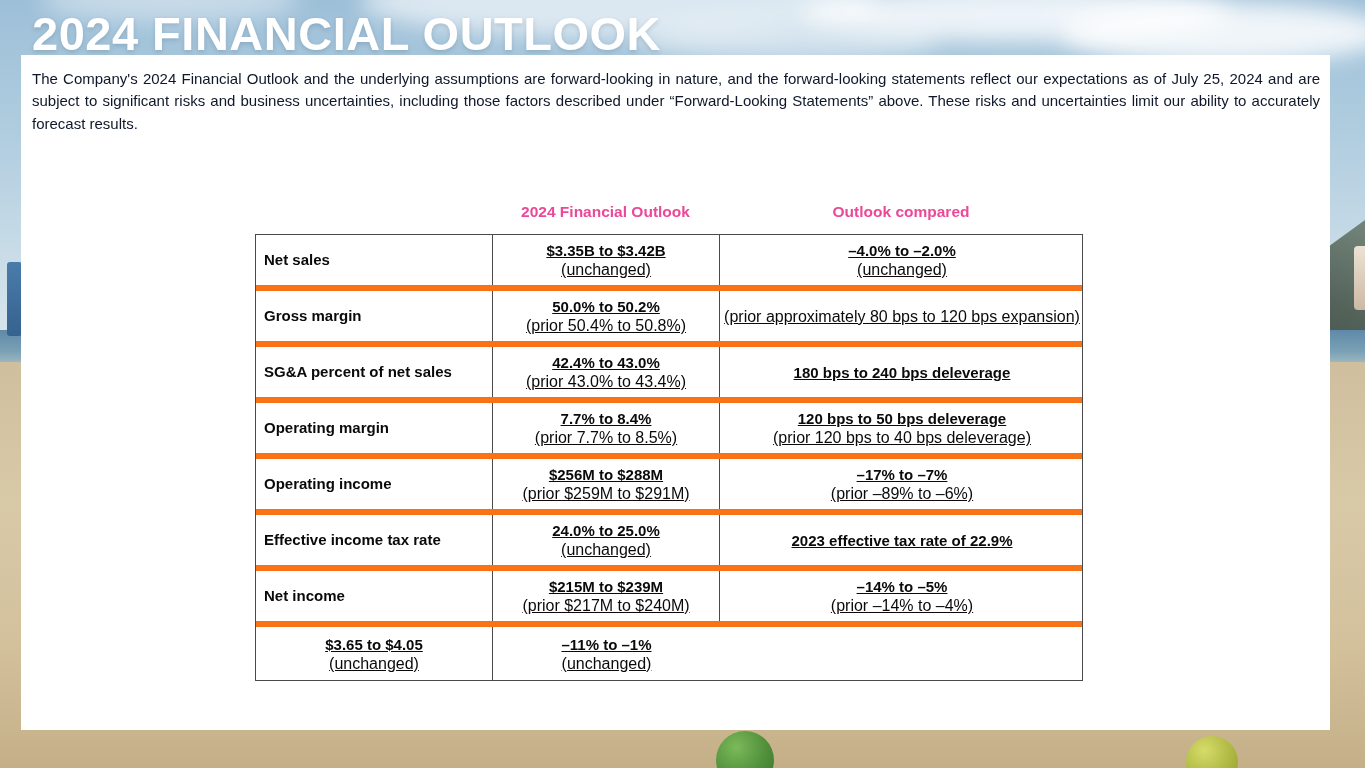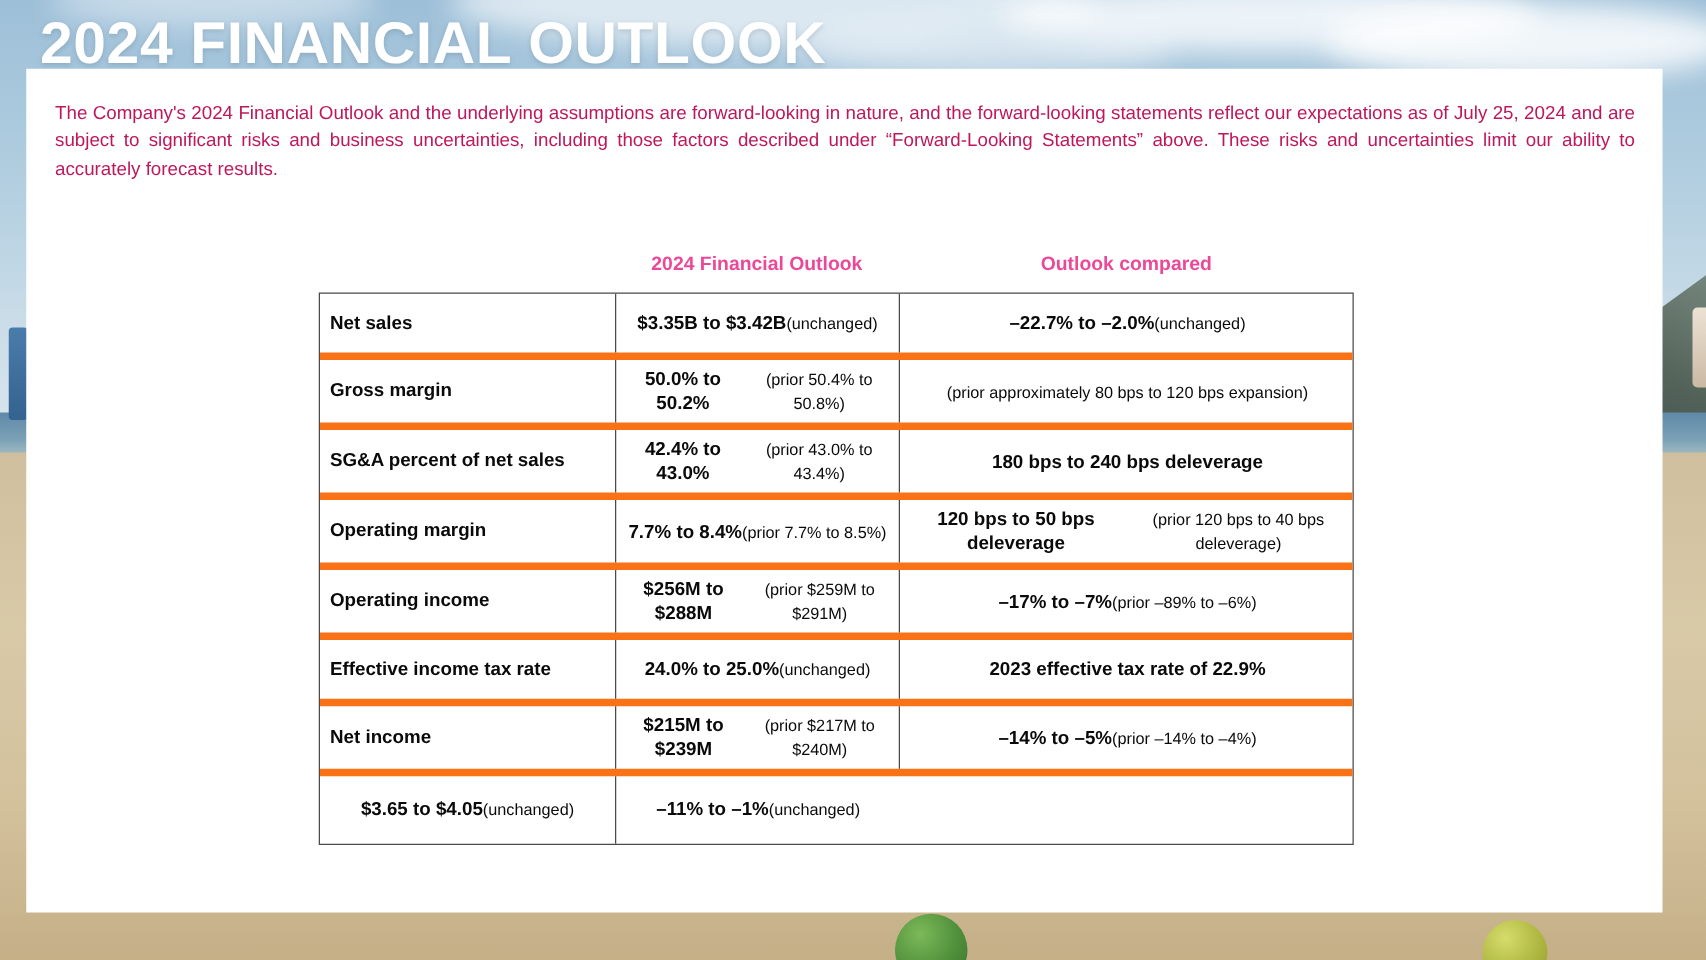--- a/index.html
+++ b/index.html
@@ -71,23 +71,23 @@
     color: #ffffff; white-space: nowrap;
     text-shadow: 0 2px 4px rgba(40,60,80,0.18);
   }
 
   
   .panel {
     position: absolute; left: 21px; top: 55px; width: 1309px; height: 675px;
     background: #ffffff; z-index: 5;
   }
   .disclaimer {
-    margin: 16px; padding: 9px 6px 0 7px;
+    margin: 4px; padding: 9px 6px 0 7px;
     font-size: 15px; line-height: 22.4px;
-    text-align: justify; color: #be185d;
+    text-align: justify; color: #0f172a;
   }
 
   
   .col-headers {
     position: absolute; left: 234px; top: 118px; width: 828px; height: 60px;
     display: flex; align-items: flex-end;
   }
   .col-headers .spacer { width: 237px; }
   .col-header {
     font-weight: 700; font-size: 15.5px; text-align: center; color: #ec4899;
@@ -109,25 +109,25 @@
     border-bottom: 6px solid #f97316;
   }
   .row:last-child { border-bottom: none; }
   .cell { border-right: 1px solid #4a4a4a; }
   .cell:last-child { border-right: none; }
   .cell.label {
     display: flex; align-items: center;
     font-weight: 700; font-size: 15px; padding: 0 8px; line-height: 18px;
   }
   .cell.val {
-    display: flex; flex-direction: row; justify-content: center; align-items: center;
-    text-align: center; padding: 6px 4px;
+    display: flex; flex-direction: column; justify-content: center; align-items: center;
+    text-align: center; padding: 6px 4px; text-decoration: underline;
   }
   .cell.val .main { font-weight: 700; font-size: 15px; line-height: 19px; }
-  .cell.val .sub  { font-weight: 400; font-size: 13px; line-height: 19px; }
+  .cell.val .sub  { font-weight: 400; font-size: 16px; line-height: 19px; }
   .cell.val .sub:empty { display: none; }
 </style>
 </head>
 <body>
 
 <div class="stage">
 
   <div class="sky"></div>
   <div class="cloud c1"></div>
   <div class="cloud c2"></div>
@@ -156,21 +156,21 @@
     </div>
 
     <div class="outlook-table" id="outlook-table">
   <div class="row">
     <div class="cell label">Net sales</div>
     <div class="cell val">
       <div class="main bindable">$3.35B to $3.42B</div>
       <div class="sub bindable">(unchanged)</div>
     </div>
     <div class="cell val">
-      <div class="main bindable">–22.7% to –2.0%</div>
+      <div class="main bindable">–4.0% to –2.0%</div>
       <div class="sub bindable">(unchanged)</div>
     </div>
   </div>
 
   <div class="row">
     <div class="cell label">Gross margin</div>
     <div class="cell val">
       <div class="main bindable">50.0% to 50.2%</div>
       <div class="sub bindable">(prior 50.4% to 50.8%)</div>
     </div>

